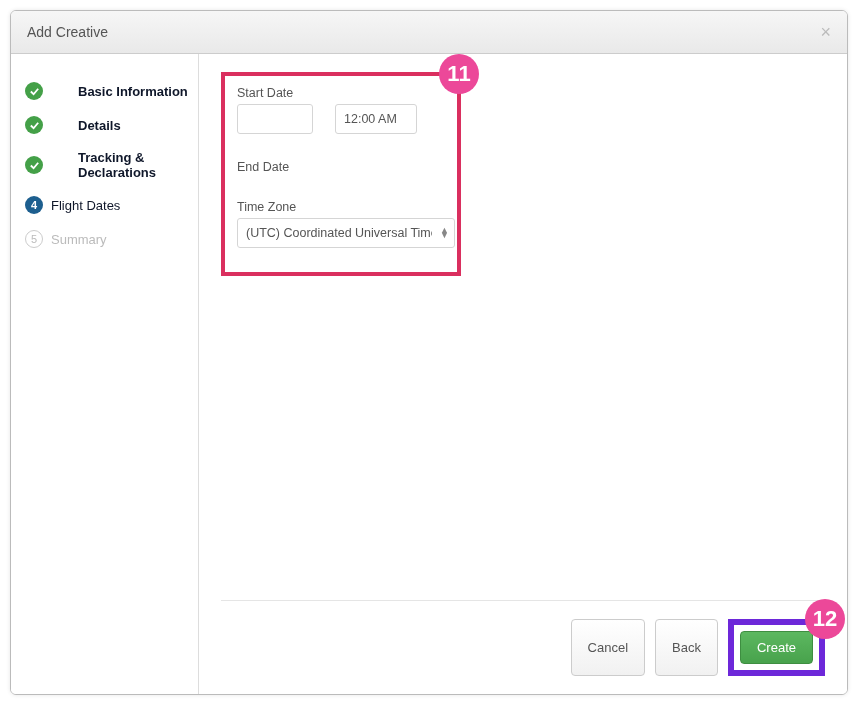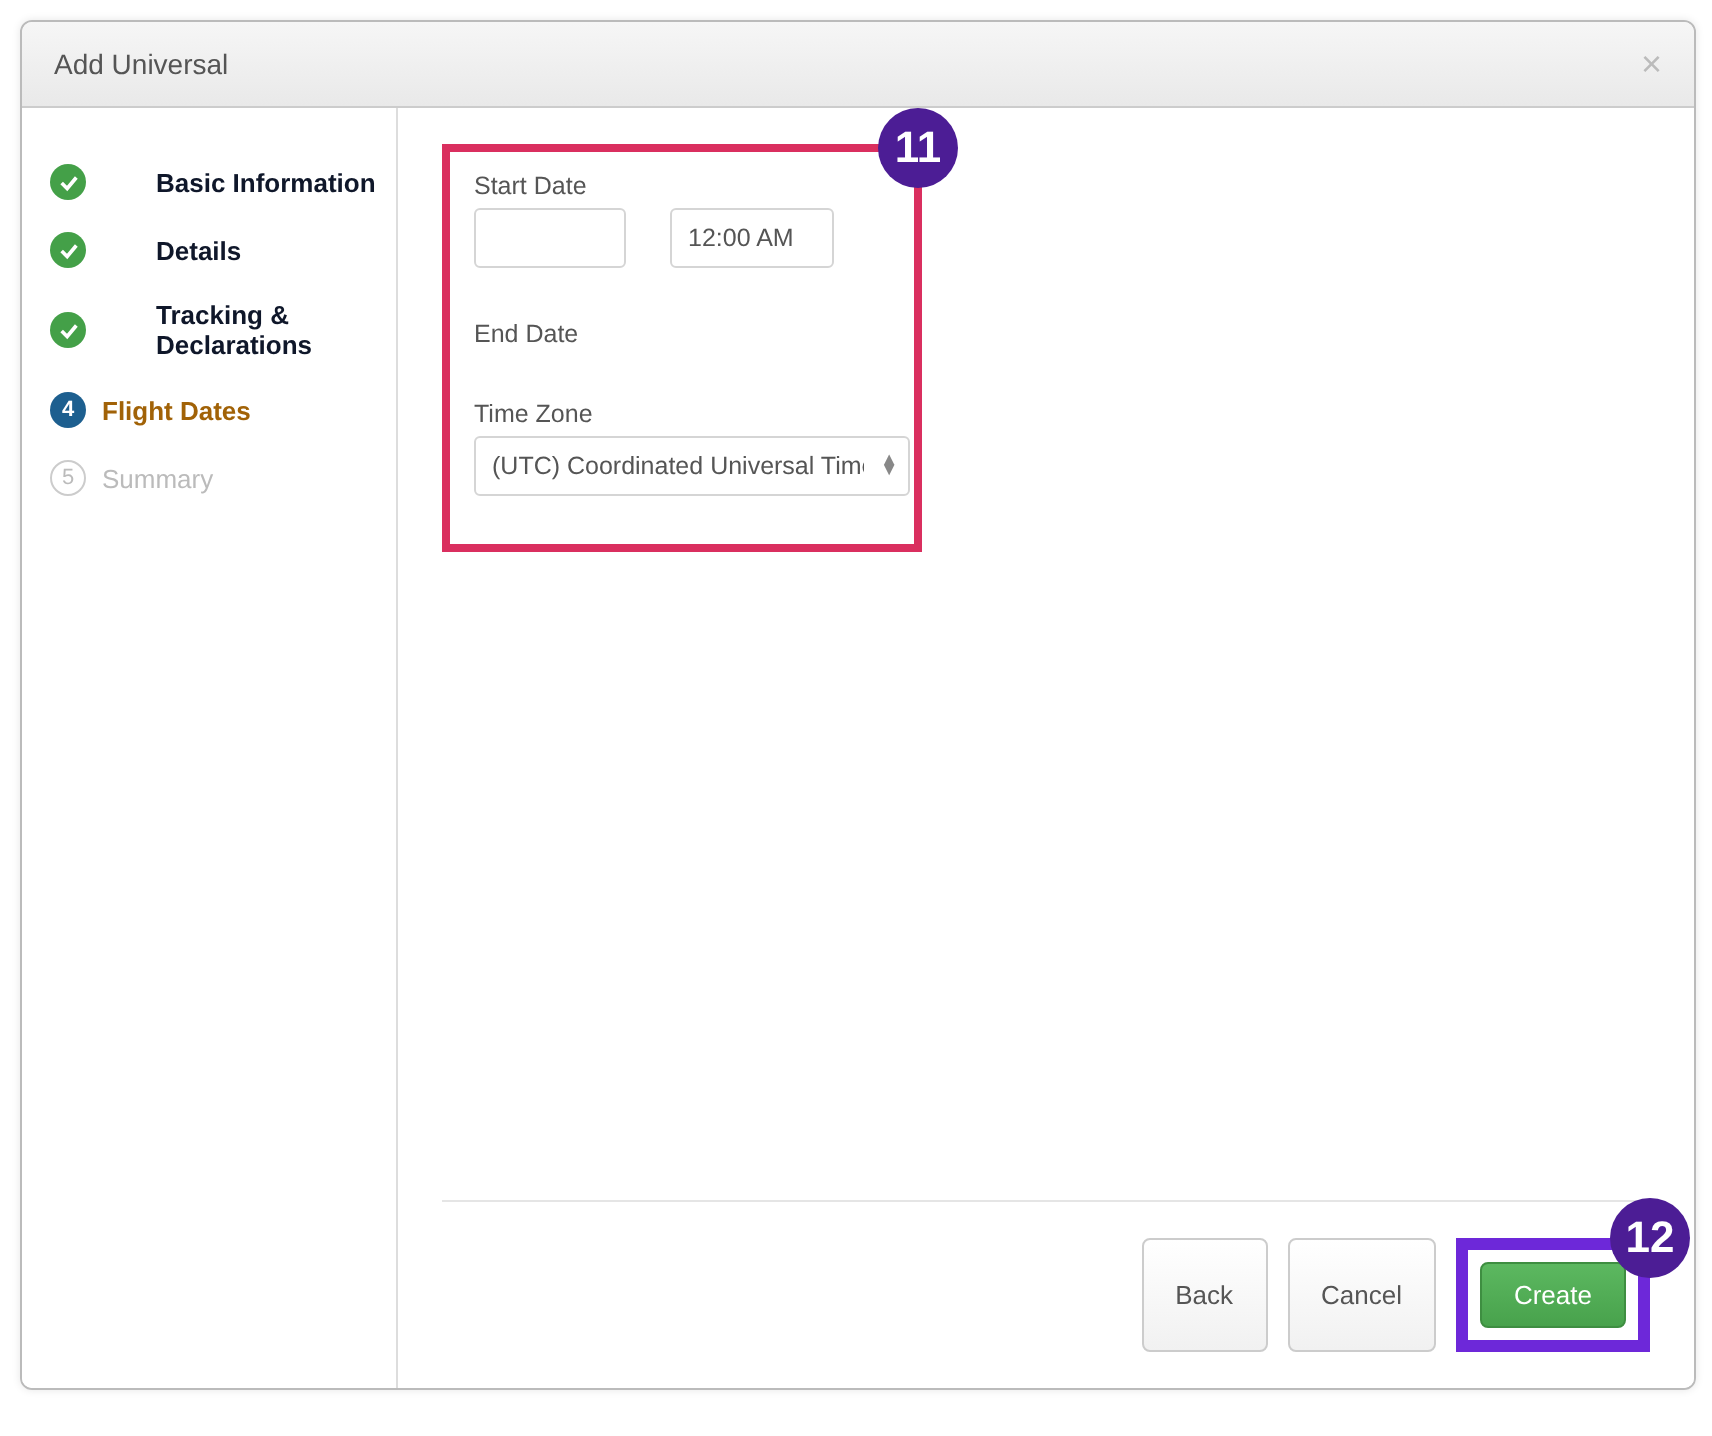--- a/index.html
+++ b/index.html
@@ -62,42 +62,42 @@
       border-radius: 50%;
       display: flex;
       align-items: center;
       justify-content: center;
       font-size: 11px;
       flex-shrink: 0;
     }
     .step.completed .step-icon { background: #44a048; color: #fff; }
     .step.completed .step-label { color: #0f172a; font-weight: bold; margin-left: 27px; }
     .step.active .step-icon { background: #1d5f8f; color: #fff; font-weight: bold; font-size: 11px; }
-    .step.active .step-label { color: #a16207; font-weight: bold; }
+    .step.active .step-label { color: #0f172a; font-weight: normal; }
     .step.pending .step-icon { border: 1px solid #ccc; color: #bbb; background: #fff; font-size: 11px; }
     .step.pending .step-label { color: #bbb; }
     .content {
       flex: 1;
       padding: 18px 22px;
       display: flex;
       flex-direction: column;
       position: relative;
     }
     .highlight-box {
       border: 4px solid #da2f5f;
       padding: 10px 12px 14px 12px;
       width: 240px;
       position: relative;
     }
     .callout {
       position: absolute;
       width: 40px;
       height: 40px;
       border-radius: 50%;
-      background: #4c1d95;
+      background: #ec4899;
       color: #fff;
       font-size: 22px;
       font-weight: bold;
       display: flex;
       align-items: center;
       justify-content: center;
       z-index: 10;
     }
     .callout-11 { top: -22px; right: -22px; }
     .field-group { margin-bottom: 26px; }
@@ -171,21 +171,21 @@
       display: inline-flex;
     }
     .callout-12 { top: -26px; right: -26px; }
     .checkmark-svg { width: 11px; height: 11px; }
   </style>
 </head>
 <body>
 
 <div class="modal">
   <div class="modal-header">
-    <span class="modal-title">Add Universal</span>
+    <span class="modal-title">Add Creative</span>
     <button class="close-btn">×</button>
   </div>
   <div class="modal-body">
     <div class="sidebar">
 
       <div class="step completed">
         <span class="step-icon">
           <svg class="checkmark-svg" viewBox="0 0 12 12">
               <path d="M2 6 L5 9 L10 3" stroke="white" stroke-width="2" fill="none"></path>
             </svg>
@@ -245,22 +245,22 @@
           <div class="select-wrap">
             <select class="select-input">
               <option>(UTC) Coordinated Universal Time</option>
             </select>
             <span class="select-arrows">▲<br>▼</span>
           </div>
         </div>
       </div>
 
       <div class="footer">
+        <button class="btn">Cancel</button>
         <button class="btn">Back</button>
-        <button class="btn">Cancel</button>
         <div class="highlight-create">
           <div class="callout callout-12">12</div>
           <button class="btn btn-primary">Create</button>
         </div>
       </div>
 
     </div>
   </div>
 </div>
 

